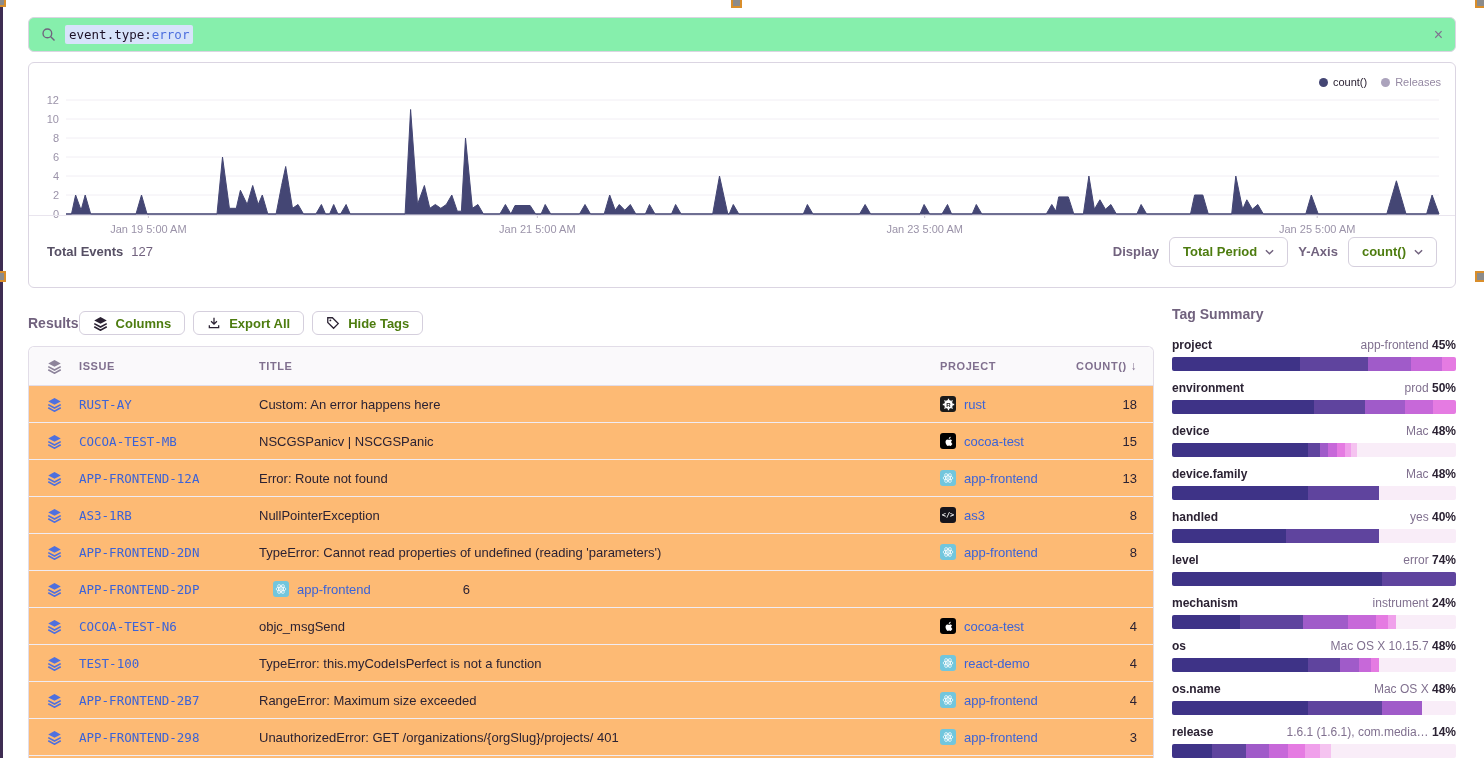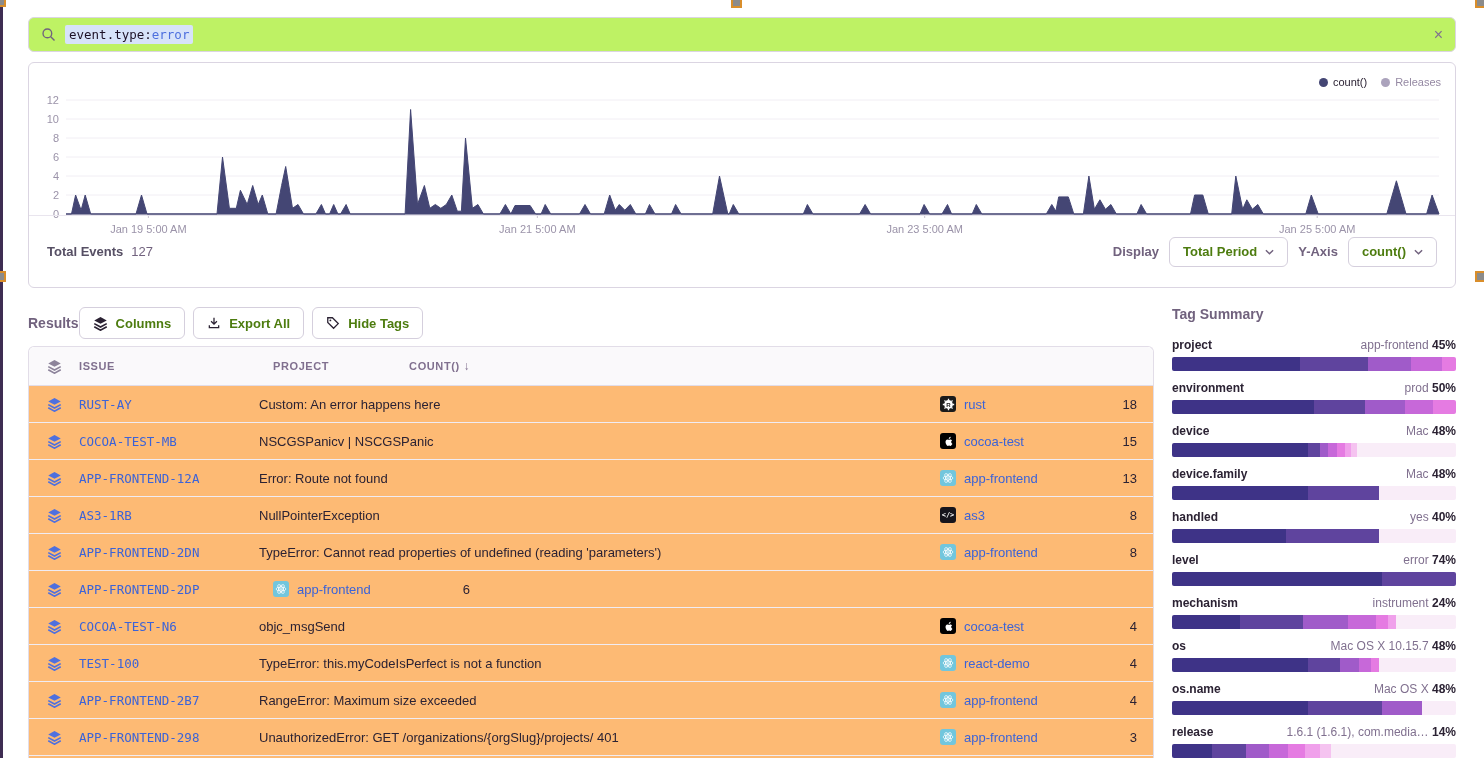--- a/index.html
+++ b/index.html
@@ -5,21 +5,21 @@
   html,body{margin:0;padding:0;background:#fff}
   .page{position:relative;width:1484px;height:758px;background:#fff;overflow:hidden;
         font-family:"Liberation Sans",sans-serif;color:#2B2233;font-size:13px}
 
   
   .sel-line{position:absolute;left:0;top:0;width:3px;height:758px;background:#3E2D52;z-index:40}
   .handle{position:absolute;width:11px;height:11px;background:#8B8B8B;border:2px solid #D98E2B;box-sizing:border-box;z-index:41}
 
   
   .search-bar{position:absolute;left:28px;top:17px;width:1428px;height:35px;border:1px solid #DBD5E2;
-              border-radius:6px;display:flex;align-items:center;padding:0 12px;box-sizing:border-box;background:#bef264}
+              border-radius:6px;display:flex;align-items:center;padding:0 12px;box-sizing:border-box;background:#86efac}
   .s-icon{display:flex;margin-right:9px}
   .token{background:#D7E3FA;border-radius:2px;padding:2px 4px;font-family:"DejaVu Sans Mono",monospace;font-size:12.5px;cursor:text}
   .tok-key{color:#1D1127}
   .tok-val{color:#4D6FDE}
   .clear{margin-left:auto;color:#80708F;font-size:16px;line-height:1;cursor:pointer}
 
   
   .chart-panel{position:absolute;left:28px;top:62px;width:1428px;height:226px;border:1px solid #DBD5E2;
                border-radius:6px;box-sizing:border-box;background:#fff}
   .legend{position:absolute;top:13px;right:14px;display:flex;gap:14px;align-items:center;font-size:11px;z-index:2}
@@ -28,21 +28,21 @@
   #chart-svg{position:absolute;left:0;top:26px;width:1424px;height:156px;display:block}
   .chart-footer{position:absolute;left:0;right:0;bottom:0;height:41px;border-top:1px solid #E9E5EE;
                 display:flex;align-items:center;justify-content:space-between;padding:15px 18px}
   .total-label{font-weight:700;color:#564F64}
   .total-value{color:#71627E;margin-left:8px}
   .controls{display:flex;align-items:center;gap:10px}
   .ctl-label{font-weight:700;color:#71627E}
   .dd,.btn{height:30px;border:1px solid #D5CFDD;border-radius:6px;background:#fff;font-weight:700;font-size:13px;
            color:#4d7c0f;display:inline-flex;align-items:center;gap:8px;padding:0 13px;cursor:pointer;
            font-family:"Liberation Sans",sans-serif}
-  .btn{height:32px}
+  .btn{height:24px}
 
   
   .results-row{position:absolute;left:28px;top:306px;width:1126px;height:34px;display:flex;align-items:center;justify-content:flex-start}
   .section-h{font-size:14px;font-weight:700;color:#71627E;margin:0}
   .action-buttons{display:flex;gap:8px}
 
   
   .table{position:absolute;left:28px;top:346px;width:1126px;border:1px solid #E2DDE8;border-bottom:none;
          border-radius:6px 6px 0 0;background:#fff;box-sizing:border-box}
   .thead{display:flex;align-items:center;height:38px;background:#FAF9FB;border-bottom:1px solid #E2DDE8;
@@ -187,20 +187,21 @@
   <div class="table">
     <div class="thead">
       <span class="c-icon" id="head-stack-icon">
           <svg viewBox="0 0 24 24" width="15" height="15">
             <polygon points="12 1.5 22 7 12 12.5 2 7" fill="#8D849B"></polygon>
             <path d="M2 12.2 12 17.7 22 12.2" fill="none" stroke="#8D849B" stroke-width="2.6"></path>
             <path d="M2 17.2 12 22.7 22 17.2" fill="none" stroke="#8D849B" stroke-width="2.6"></path>
           </svg>
         </span>
       <span class="c-issue" style="color:#80708F;font-family:Liberation Sans, sans-serif;font-size:11px">ISSUE</span>
+      <span class="c-title">TITLE</span>
       <span class="c-project">PROJECT</span>
       <span class="c-count"><span>COUNT()</span> <span style="font-size:12px">↓</span></span>
     </div>
     <div id="tbody">
         <div class="trow">
           <span class="c-icon">
             <svg viewBox="0 0 24 24" width="15" height="15">
               <polygon points="12 1.5 22 7 12 12.5 2 7" fill="#4F70DE"></polygon>
               <path d="M2 12.2 12 17.7 22 12.2" fill="none" stroke="#4F70DE" stroke-width="2.6"></path>
               <path d="M2 17.2 12 22.7 22 17.2" fill="none" stroke="#4F70DE" stroke-width="2.6"></path>

